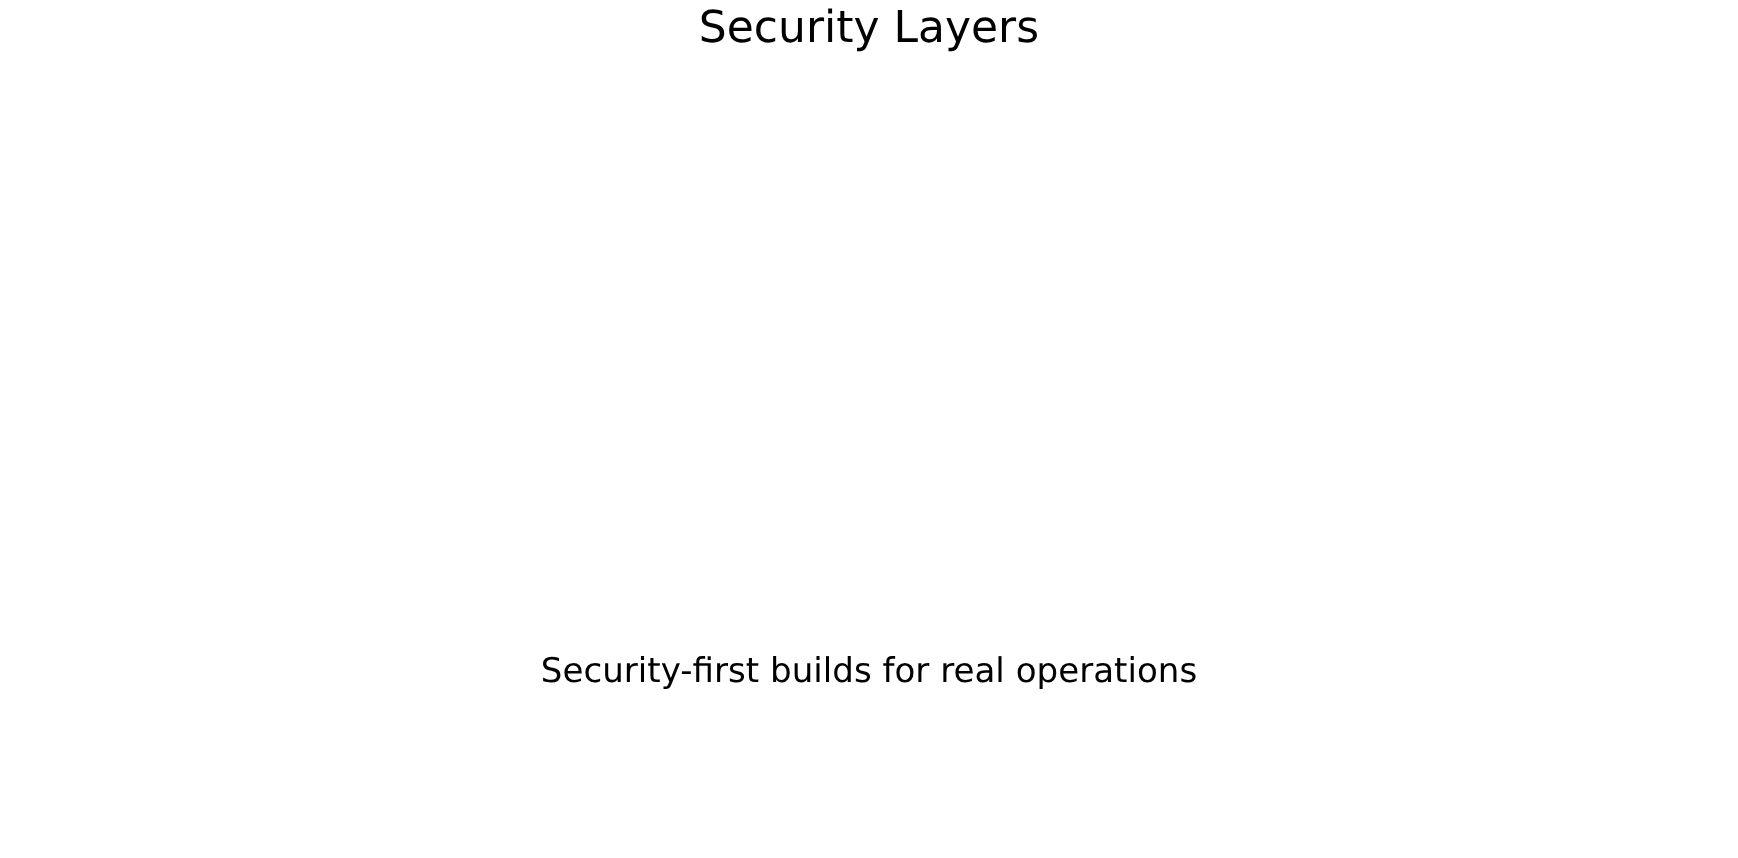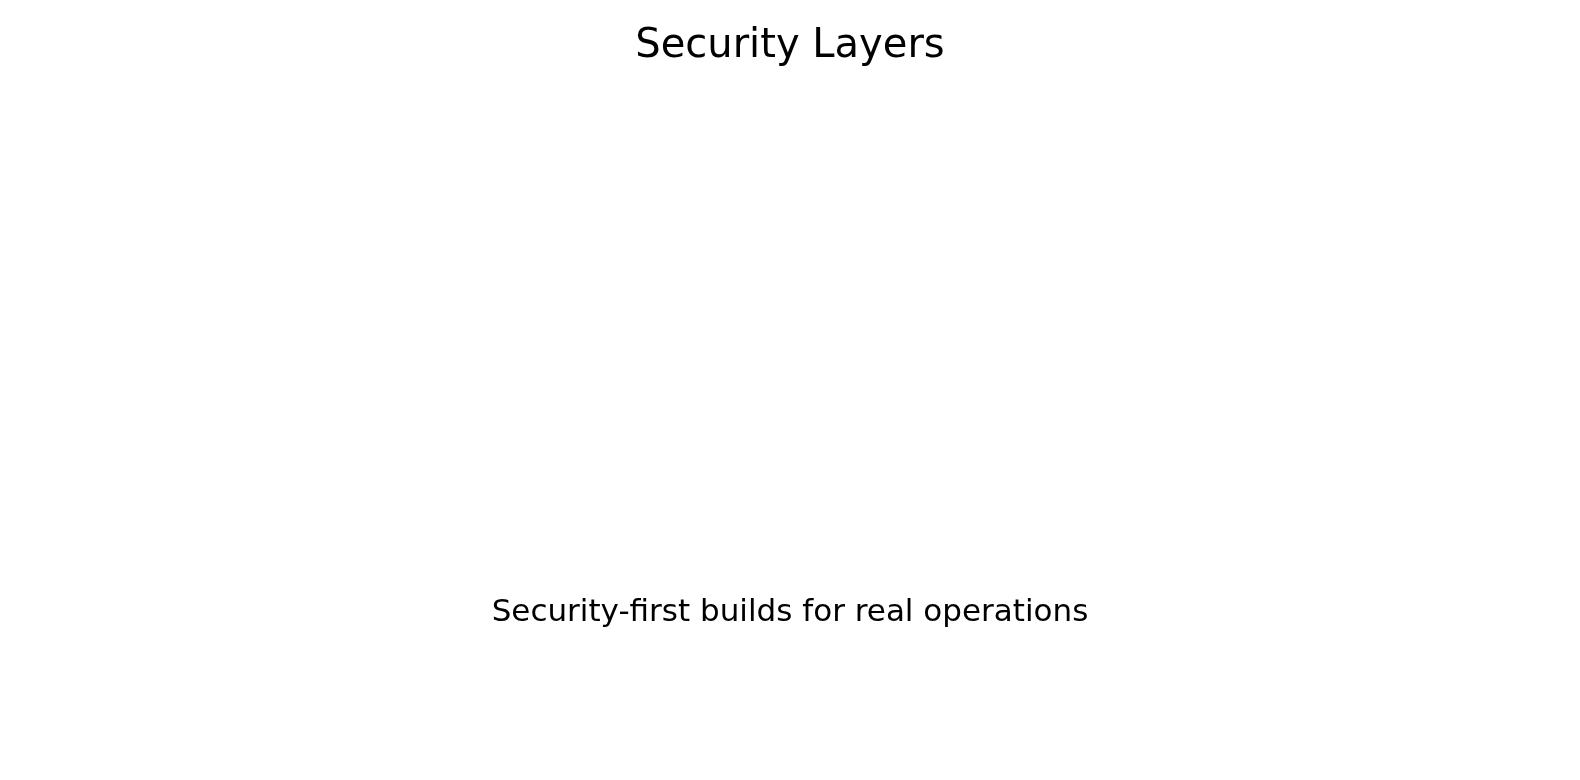--- a/index.html
+++ b/index.html
@@ -12,21 +12,21 @@
     overflow: hidden;
   }
   .canvas {
     position: relative;
     width: 1580px;
     height: 780px;
     background: #ffffff;
   }
   .diagram-title {
     position: absolute;
-    top: 20px;
+    top: 2px;
     left: 0;
     width: 1580px;
     text-align: center;
     font-size: 40px;
     line-height: 1.15;
     color: #000000;
     font-weight: 400;
   }
   .layer-stack {
     position: absolute;

